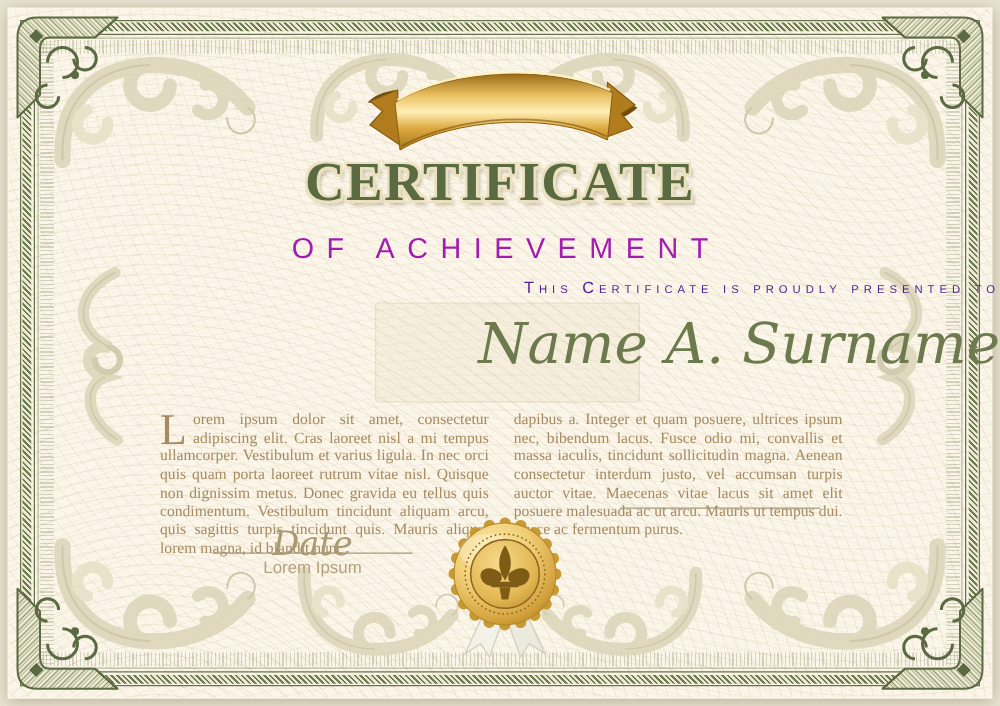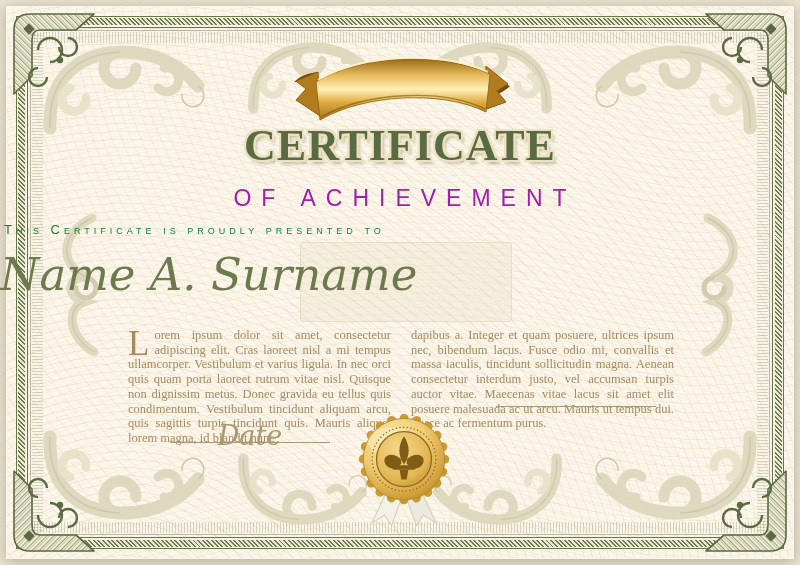--- a/index.html
+++ b/index.html
@@ -60,29 +60,29 @@
     font-family:"Liberation Serif",serif;font-weight:bold;font-size:44px;letter-spacing:1px;
     color:#5a6a43;
     text-shadow:-2px -2px 0 #ece1bf,2px -2px 0 #ece1bf,-2px 2px 0 #ece1bf,2px 2px 0 #ece1bf,
       0 -2px 0 #ece1bf,0 2px 0 #ece1bf,-2px 0 0 #ece1bf,2px 0 0 #ece1bf,3px 4px 3px rgba(100,90,60,.38);
   }
   .subtitle{
     position:absolute;left:0;right:0;top:185px;text-align:center;z-index:7;
     font-size:23px;letter-spacing:10px;text-indent:10px;color:#a21caf;text-transform:uppercase;
   }
   .presented{
-    position:absolute;left:0;right:0;top:222px;text-align:left;z-index:7;
-    font-size:13px;letter-spacing:4px;text-indent:4px;color:#15803d;font-variant:small-caps;
+    position:absolute;left:0;right:0;top:222px;text-align:right;z-index:7;
+    font-size:13px;letter-spacing:4px;text-indent:4px;color:#4c1d95;font-variant:small-caps;
   }
   .watermark{
     position:absolute;left:300px;top:242px;width:210px;height:78px;z-index:1;
     background:rgba(228,216,184,.22);border:1px solid rgba(210,196,160,.35);border-radius:3px;
   }
   .name{
-    position:absolute;left:0;right:0;top:248px;text-align:left;z-index:7;
+    position:absolute;left:0;right:0;top:248px;text-align:right;z-index:7;
     font-family:"DejaVu Serif",serif;font-style:italic;font-size:45px;color:#6c7a4e;
   }
   .bodycols{
     position:absolute;left:128px;top:328px;width:546px;display:flex;gap:20px;z-index:7;
     font-family:"Liberation Serif",serif;font-size:12.5px;line-height:14.7px;
     color:#a68a61;text-align:justify;
   }
   .bodycols .col{flex:1;}
   .dropcap{
     float:left;font-size:35px;line-height:27px;padding:2px 5px 0 0;
@@ -242,20 +242,21 @@
     <span class="dropcap">L</span><span>orem ipsum dolor sit amet, consectetur adipiscing elit. Cras laoreet nisl a mi tempus ullamcorper. Vestibulum et varius ligula. In nec orci quis quam porta laoreet rutrum vitae nisl. Quisque non dignissim metus. Donec gravida eu tellus quis condimentum. Vestibulum tincidunt aliquam arcu, quis sagittis turpis tincidunt quis. Mauris aliquet lorem magna, id blandit nunc</span>
   </div>
   <div class="col">
     <span>dapibus a. Integer et quam posuere, ultrices ipsum nec, bibendum lacus. Fusce odio mi, convallis et massa iaculis, tincidunt sollicitudin magna. Aenean consectetur interdum justo, vel accumsan turpis auctor vitae. Maecenas vitae lacus sit amet elit posuere malesuada ac ut arcu. Mauris ut tempus dui. Fusce ac fermentum purus.</span>
   </div>
 </div>
 
 <div class="sigblock sb-date">
   <div class="siglabel">Date</div>
   <div class="sigline"></div>
+  <div class="sigvalue">Lorem Ipsum</div>
 </div>
 
 <div class="sigblock sb-sign">
   <div class="sigline"></div>
 </div>
 
 <div class="medal">
   <svg viewBox="0 0 140 158">
     <path d="M56,84 L34,132 L48,123 L56,135 L70,96 Z" fill="#f4f1e8" stroke="#d4cfc0" stroke-width="1.2"></path>
     <path d="M84,84 L106,132 L92,123 L84,135 L70,96 Z" fill="#eceadf" stroke="#d4cfc0" stroke-width="1.2"></path>

